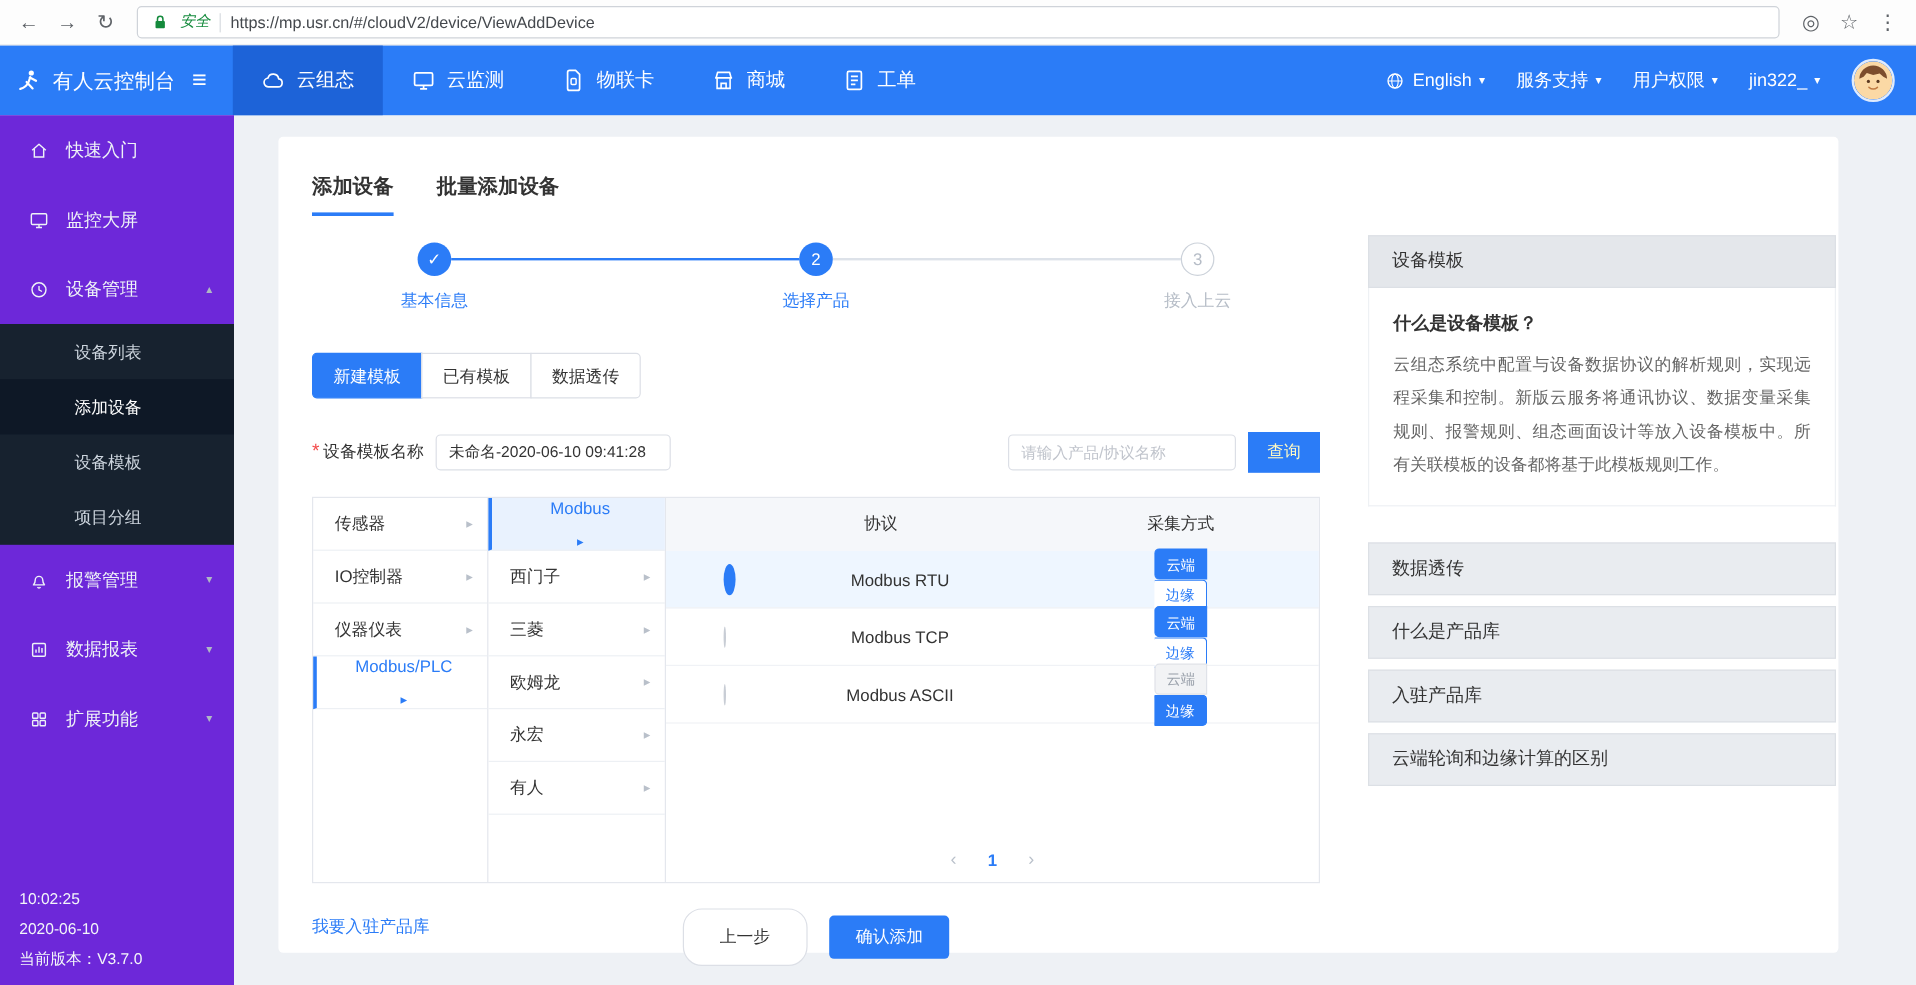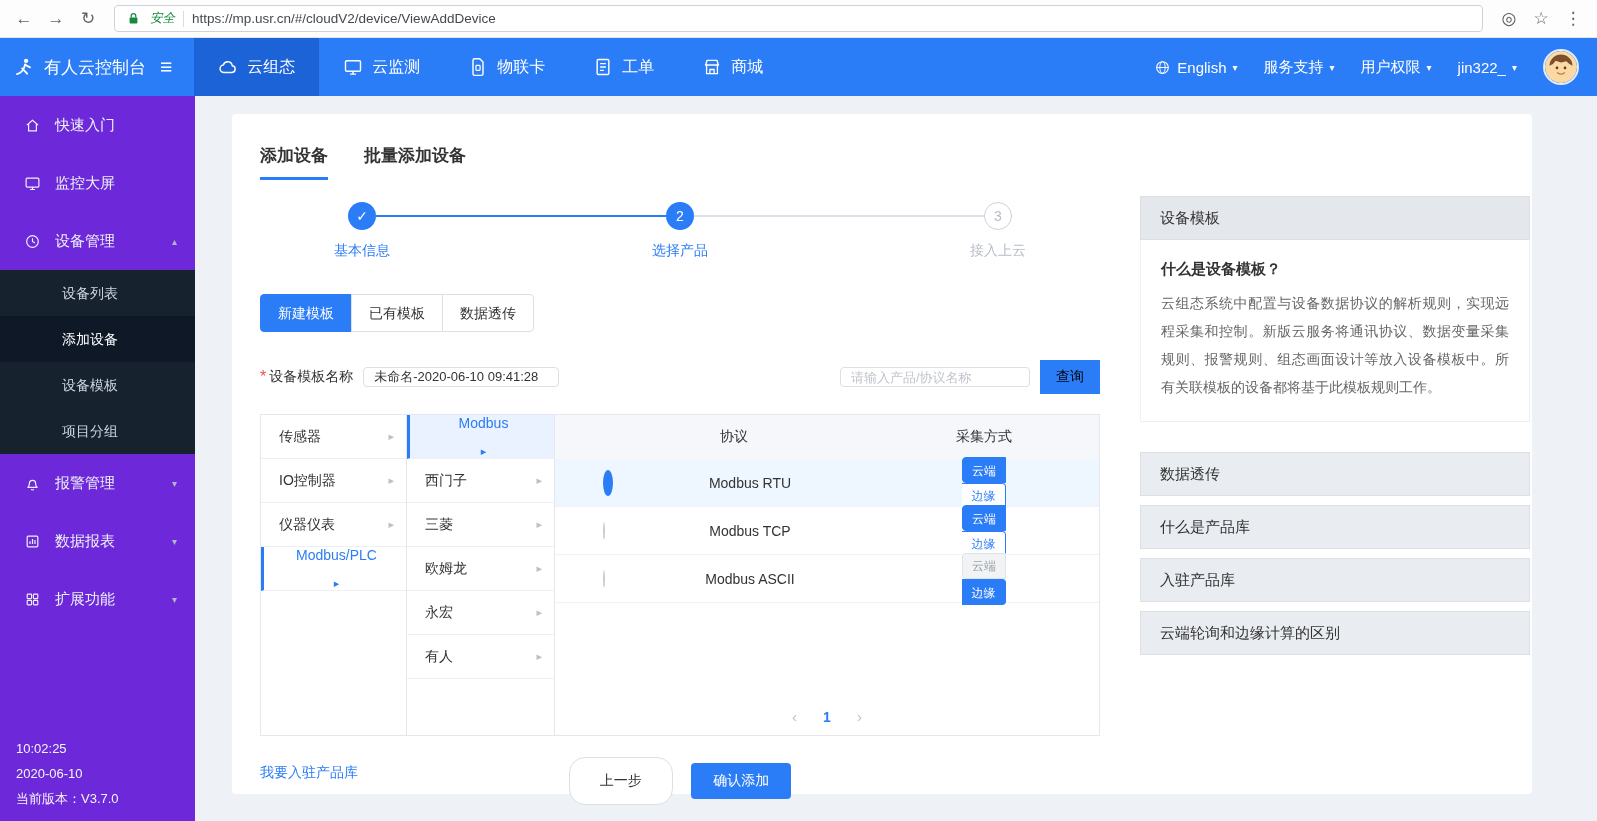--- a/index.html
+++ b/index.html
@@ -88,26 +88,26 @@
   .tpl-tab { height: 38px; line-height: 36px; padding: 0 17px; border: 1px solid #dcdfe6;
              font-size: 14px; color: #333; background: #fff; margin-left: -1px; cursor: pointer; }
   .tpl-tab:first-child { margin-left: 0; border-radius: 4px 0 0 4px; }
   .tpl-tab:last-child { border-radius: 0 4px 4px 0; }
   .tpl-tab.active { background: #2b7cf7; border-color: #2b7cf7; color: #fff; }
 
   
   .form-row { display: flex; align-items: center; margin-top: 28px; }
   .req { color: #f34b4b; margin-right: 3px; }
   .form-label { font-size: 14px; color: #333; white-space: nowrap; }
-  .txt-input { height: 20px; border: 1px solid #dcdfe6; border-radius: 4px; padding: 0 10px;
+  .txt-input { height: 30px; border: 1px solid #dcdfe6; border-radius: 4px; padding: 0 10px;
                font-size: 13px; color: #333; font-family: inherit; outline: none; }
   .name-input { width: 196px; margin-left: 10px; }
   .search-input { width: 190px; margin-left: auto; }
   .search-input::placeholder { color: #c0c4cc; }
-  .query-btn { width: 60px; height: 34px; background: #2b7cf7; color: #000000; border: none;
+  .query-btn { width: 60px; height: 34px; background: #2b7cf7; color: #fef9c3; border: none;
                border-radius: 0; font-size: 14px; margin-left: 10px; font-family: inherit; cursor: pointer; }
 
   
   .picker { display: flex; border: 1px solid #e4e7ed; margin-top: 20px; height: 322px; }
   .cat-col  { width: 146px; border-right: 1px solid #e4e7ed; flex: none; }
   .brand-col{ width: 148px; border-right: 1px solid #e4e7ed; flex: none; }
   .cat-item { height: 44px; display: flex; align-items: center; justify-content: space-between;
               padding: 0 12px 0 18px; font-size: 14px; color: #333;
               border-bottom: 1px solid #edf0f4; cursor: pointer; }
   .cat-item .arr { color: #b9c0ca; font-size: 11px; }
@@ -211,31 +211,31 @@
     </div>
     <div class="nav-item">
       <svg class="i20" viewBox="0 0 24 24">
         <path d="M6 4a2 2 0 0 1 2-2h6l4 4v14a2 2 0 0 1-2 2H8a2 2 0 0 1-2-2z" fill="none" stroke="currentColor" stroke-width="1.7"></path>
         <rect x="9.5" y="10" width="5" height="6" rx="1" fill="none" stroke="currentColor" stroke-width="1.5"></rect>
       </svg>
       <span>物联卡</span>
     </div>
     <div class="nav-item">
       <svg class="i20" viewBox="0 0 24 24">
+        <path d="M4.5 9.5L6 4h12l1.5 5.5M3.5 9.5h17" fill="none" stroke="currentColor" stroke-width="1.7" stroke-linejoin="round"></path>
+        <path d="M5.5 9.5V20h13V9.5M9.5 20v-5h5v5" fill="none" stroke="currentColor" stroke-width="1.6"></path>
+      </svg>
+      <span>商城</span>
+    </div>
+    <div class="nav-item">
+      <svg class="i20" viewBox="0 0 24 24">
         <rect x="5" y="3" width="14" height="18" rx="1.5" fill="none" stroke="currentColor" stroke-width="1.7"></rect>
         <path d="M8.5 8h7M8.5 12h7M8.5 16h4.5" stroke="currentColor" stroke-width="1.6" fill="none"></path>
       </svg>
       <span>工单</span>
-    </div>
-    <div class="nav-item">
-      <svg class="i20" viewBox="0 0 24 24">
-        <path d="M4.5 9.5L6 4h12l1.5 5.5M3.5 9.5h17" fill="none" stroke="currentColor" stroke-width="1.7" stroke-linejoin="round"></path>
-        <path d="M5.5 9.5V20h13V9.5M9.5 20v-5h5v5" fill="none" stroke="currentColor" stroke-width="1.6"></path>
-      </svg>
-      <span>商城</span>
     </div>
   </div>
 
   <div class="nav-right">
     <div class="drop">
       <svg class="i16" viewBox="0 0 24 24">
         <circle cx="12" cy="12" r="8.2" fill="none" stroke="currentColor" stroke-width="1.6"></circle>
         <ellipse cx="12" cy="12" rx="3.8" ry="8.2" fill="none" stroke="currentColor" stroke-width="1.3"></ellipse>
         <path d="M3.8 12h16.4" stroke="currentColor" stroke-width="1.3"></path>
       </svg>

